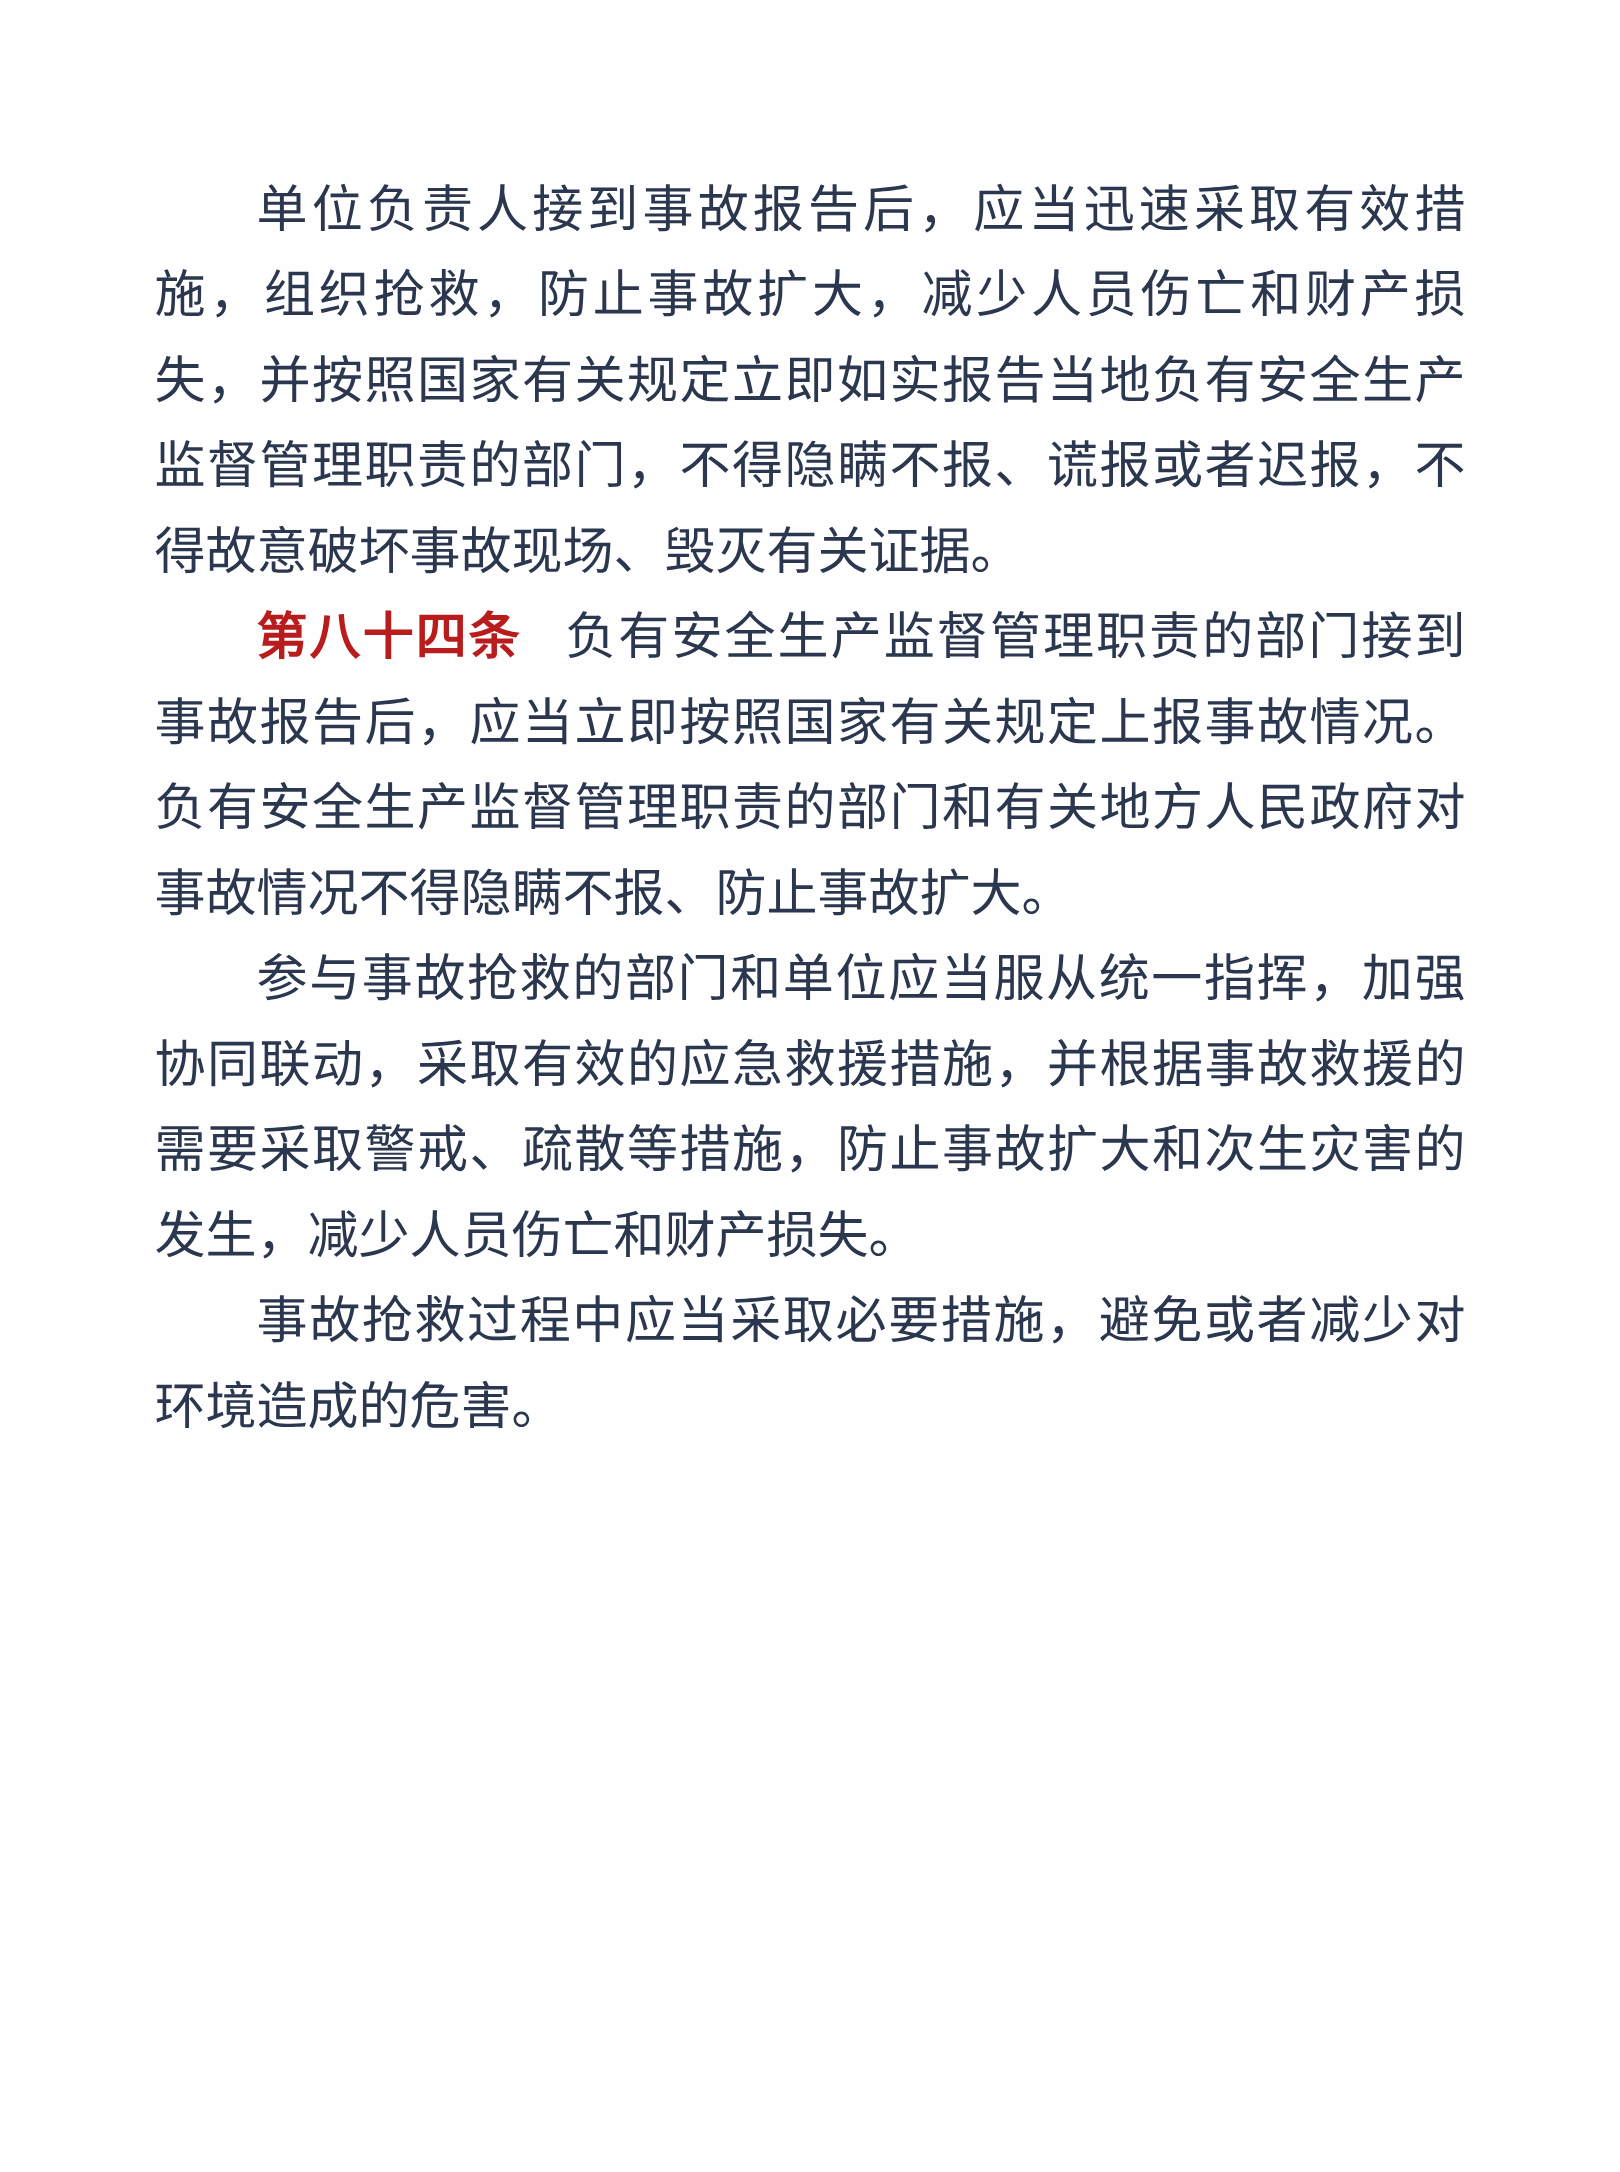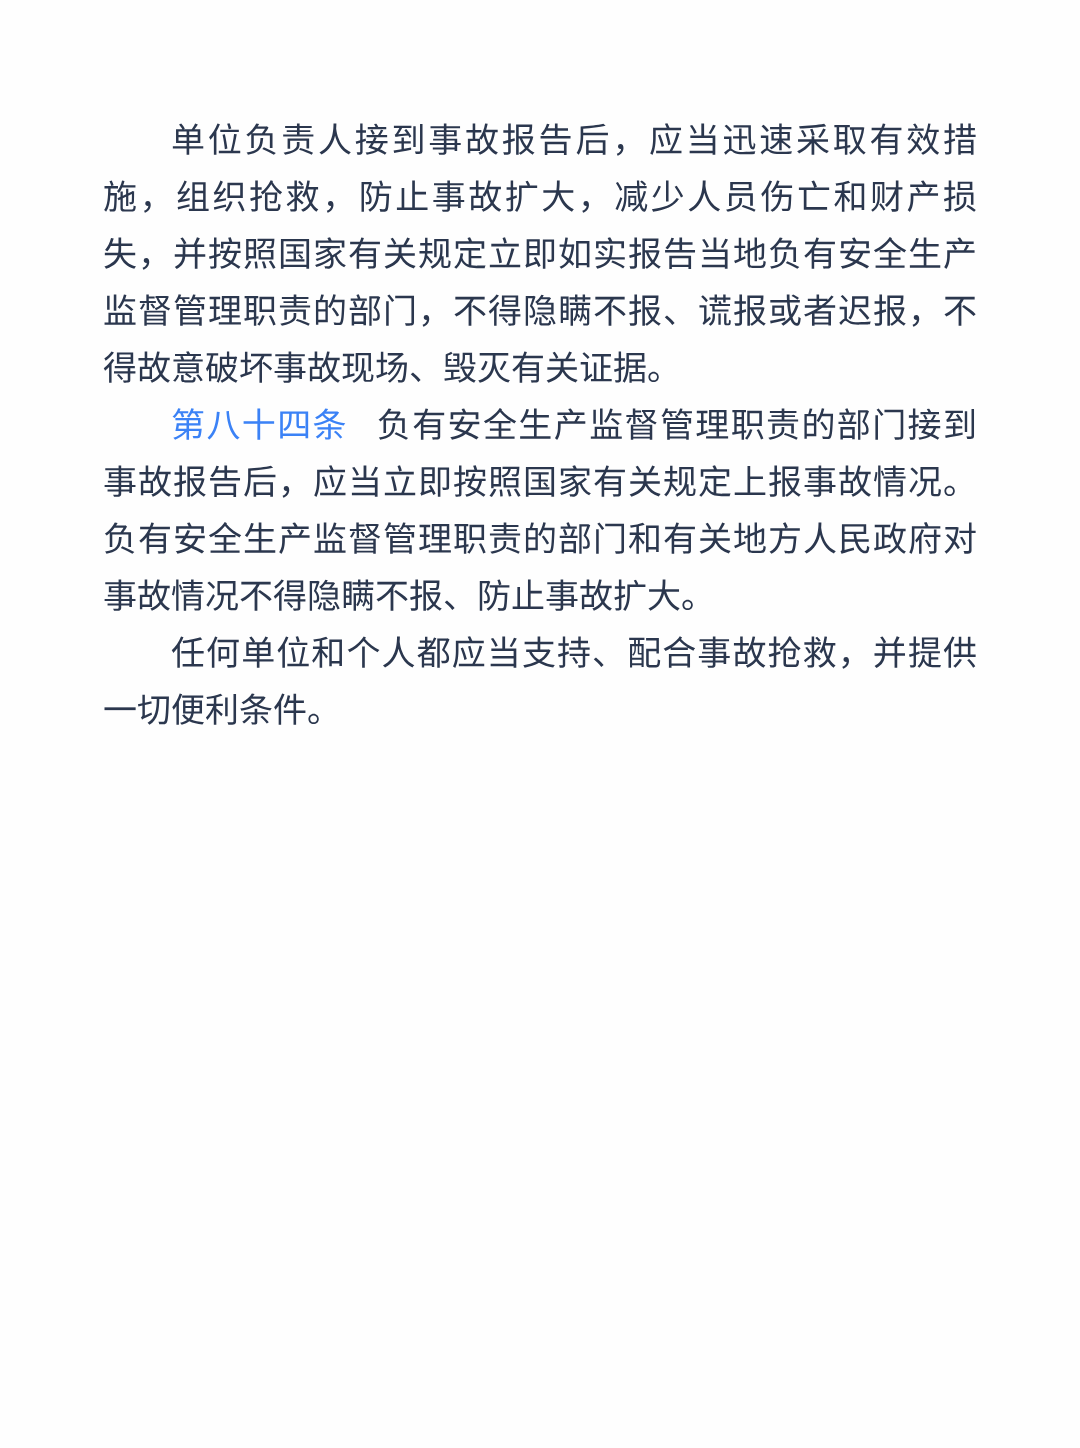--- a/index.html
+++ b/index.html
@@ -26,39 +26,40 @@
     text-align: justify;
   }
   .para {
     margin: 0;
     padding: 0;
     text-indent: 2em;
     word-break: break-all;
   }
   .article {
     font-family: "Liberation Sans", "DejaVu Sans", sans-serif;
-    font-weight: 400;
-    color: #3b82f6;
+    font-weight: 700;
+    color: #b91c1c;
   }
   .article:not(:empty) {
     margin-right: 0.85em;
   }
   .body-text {
     color: #2b374e;
   }
 </style>
 </head>
 <body>
 
 <div class="page">
   <div class="doc-body">
 
     <p class="para"><span class="article"></span><span class="body-text">单位负责人接到事故报告后，应当迅速采取有效措施，组织抢救，防止事故扩大，减少人员伤亡和财产损失，并按照国家有关规定立即如实报告当地负有安全生产监督管理职责的部门，不得隐瞒不报、谎报或者迟报，不得故意破坏事故现场、毁灭有关证据。</span></p>
 
     <p class="para"><span class="article">第八十四条</span><span class="body-text">负有安全生产监督管理职责的部门接到事故报告后，应当立即按照国家有关规定上报事故情况。负有安全生产监督管理职责的部门和有关地方人民政府对事故情况不得隐瞒不报、防止事故扩大。</span></p>
 
 
+    <p class="para"><span class="article"></span><span class="body-text">参与事故抢救的部门和单位应当服从统一指挥，加强协同联动，采取有效的应急救援措施，并根据事故救援的需要采取警戒、疏散等措施，防止事故扩大和次生灾害的发生，减少人员伤亡和财产损失。</span></p>
 
+    <p class="para"><span class="article"></span><span class="body-text">事故抢救过程中应当采取必要措施，避免或者减少对环境造成的危害。</span></p>
 
-    <p class="para"><span class="article"></span><span class="body-text">任何单位和个人都应当支持、配合事故抢救，并提供一切便利条件。</span></p>
 
   </div>
 </div>
 
 </body></html>

